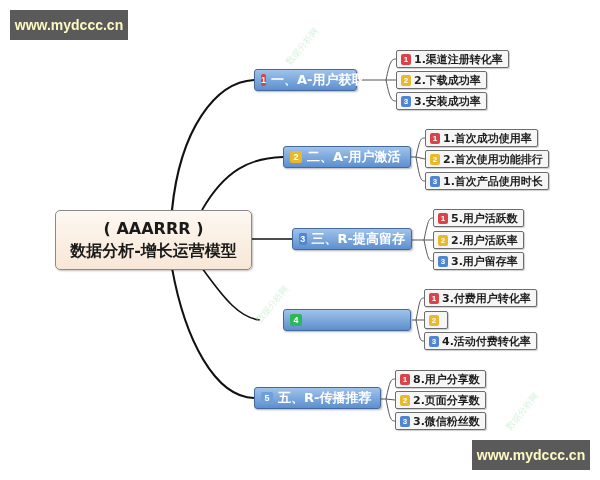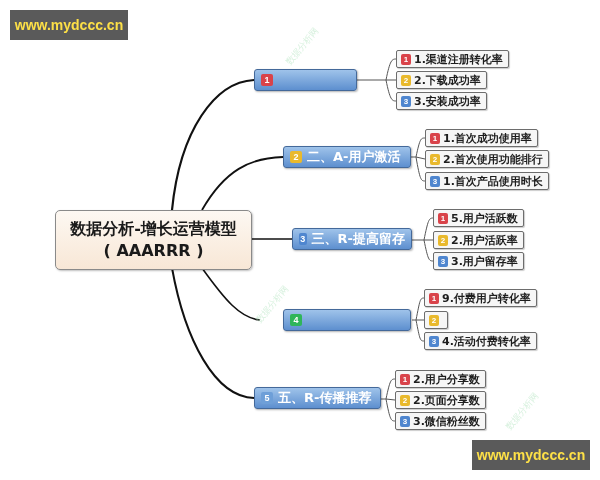--- a/index.html
+++ b/index.html
@@ -2,21 +2,21 @@
 <html><head>
 <meta charset="utf-8">
 <style>
   html, body { margin: 0; padding: 0; }
   body {
     width: 600px; height: 480px; position: relative; overflow: hidden;
     background: #ffffff;
     font-family: "DejaVu Sans", "Liberation Sans", sans-serif;
   }
   .wm-badge {
-    position: absolute; background: #5a5a5a; color: #fde047;
+    position: absolute; background: #5a5a5a; color: #fef9c3;
     font-family: "Liberation Sans", "DejaVu Sans", sans-serif;
     font-weight: bold; font-size: 14px;
     display: flex; align-items: center; justify-content: center;
   }
   #wm-top { left: 10px; top: 10px; width: 118px; height: 30px; }
   #wm-bottom { left: 472px; top: 440px; width: 118px; height: 30px; }
   svg.links { position: absolute; left: 0; top: 0; }
   .center-node {
     position: absolute; left: 55px; top: 210px; width: 195px; height: 58px;
     background: linear-gradient(#fdf8f2, #f8e7d6);
@@ -93,26 +93,27 @@
 </svg>
 
 <div class="watermark-faint" style="left:280px;top:40px;">数据分析网</div>
 <div class="watermark-faint" style="left:250px;top:298px;">数据分析网</div>
 <div class="watermark-faint" style="left:500px;top:405px;">数据分析网</div>
 
 <div class="wm-badge" id="wm-top">www.mydccc.cn</div>
 <div class="wm-badge" id="wm-bottom">www.mydccc.cn</div>
 
 <div class="center-node">
+  <div>( AAARRR )</div>
   <div>数据分析-增长运营模型</div>
-  <div>( AAARRR )</div>
 </div>
 
 <div class="main-node" style="left:254px;top:69px;width:103px;">
   <span class="num" style="background:#d9434a">1</span>
+  <span>一、A-用户获取</span>
 </div>
 <div class="sub-node" style="left:396px;top:50px;">
   <span class="num" style="background:#d9434a">1</span>
   <span>1.渠道注册转化率</span>
 </div>
 <div class="sub-node" style="left:396px;top:71px;">
   <span class="num" style="background:#e9b92c">2</span>
   <span>2.下载成功率</span>
 </div>
 <div class="sub-node" style="left:396px;top:92px;">
@@ -152,37 +153,37 @@
 <div class="sub-node" style="left:433px;top:252px;">
   <span class="num" style="background:#4f86cf">3</span>
   <span>3.用户留存率</span>
 </div>
 
 <div class="main-node" style="left:283px;top:309px;width:128px;">
   <span class="num" style="background:#2fb55a">4</span>
 </div>
 <div class="sub-node" style="left:424px;top:289px;">
   <span class="num" style="background:#d9434a">1</span>
-  <span>9.付费用户转化率</span>
+  <span>3.付费用户转化率</span>
 </div>
 <div class="sub-node" style="left:424px;top:311px;">
   <span class="num" style="background:#e9b92c">2</span>
 </div>
 <div class="sub-node" style="left:424px;top:332px;">
   <span class="num" style="background:#4f86cf">3</span>
   <span>4.活动付费转化率</span>
 </div>
 
 <div class="main-node" style="left:254px;top:387px;width:127px;">
   <span class="num" style="background:#6e9fd8">5</span>
   <span>五、R-传播推荐</span>
 </div>
 <div class="sub-node" style="left:395px;top:370px;">
   <span class="num" style="background:#d9434a">1</span>
-  <span>2.用户分享数</span>
+  <span>8.用户分享数</span>
 </div>
 <div class="sub-node" style="left:395px;top:391px;">
   <span class="num" style="background:#e9b92c">2</span>
   <span>2.页面分享数</span>
 </div>
 <div class="sub-node" style="left:395px;top:412px;">
   <span class="num" style="background:#4f86cf">3</span>
   <span>3.微信粉丝数</span>
 </div>
 

